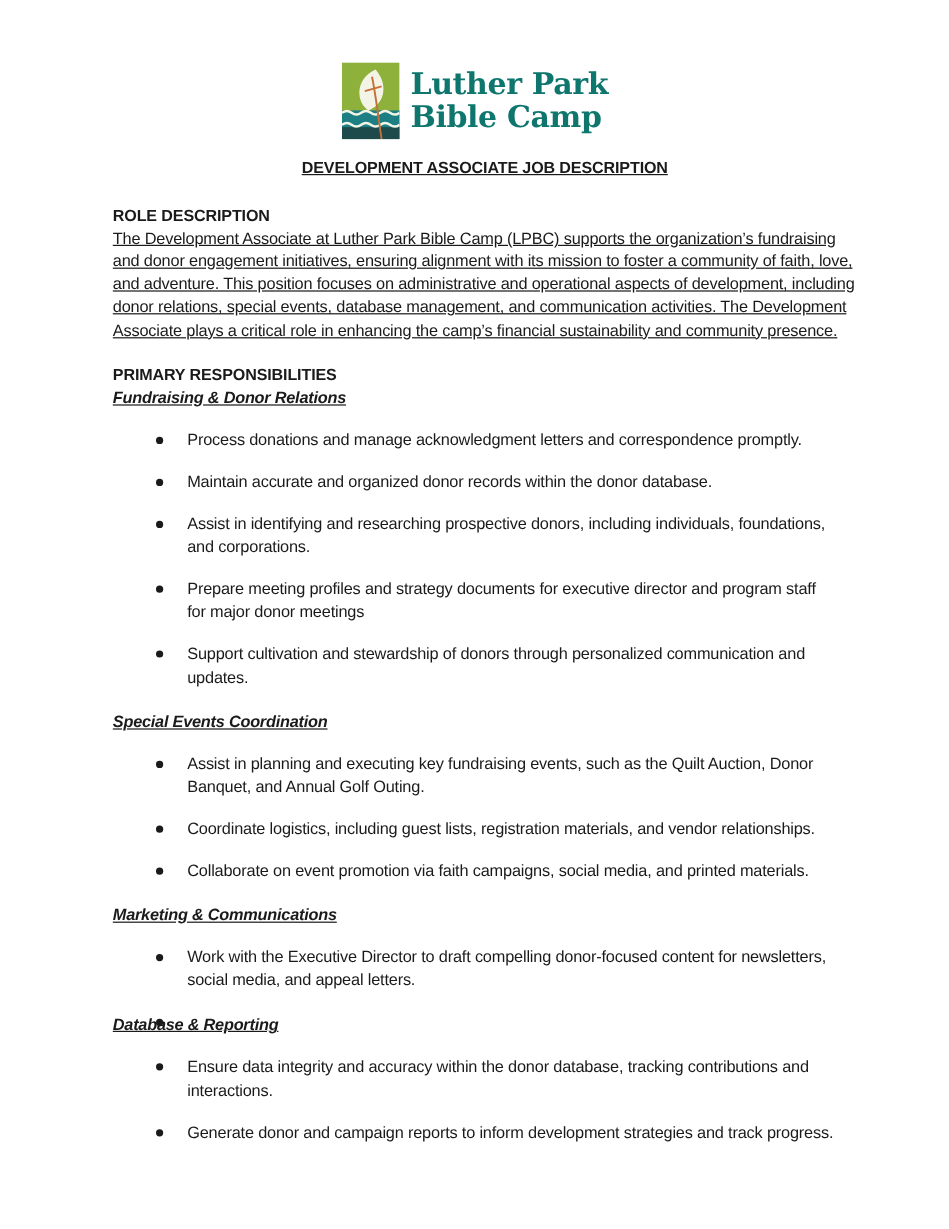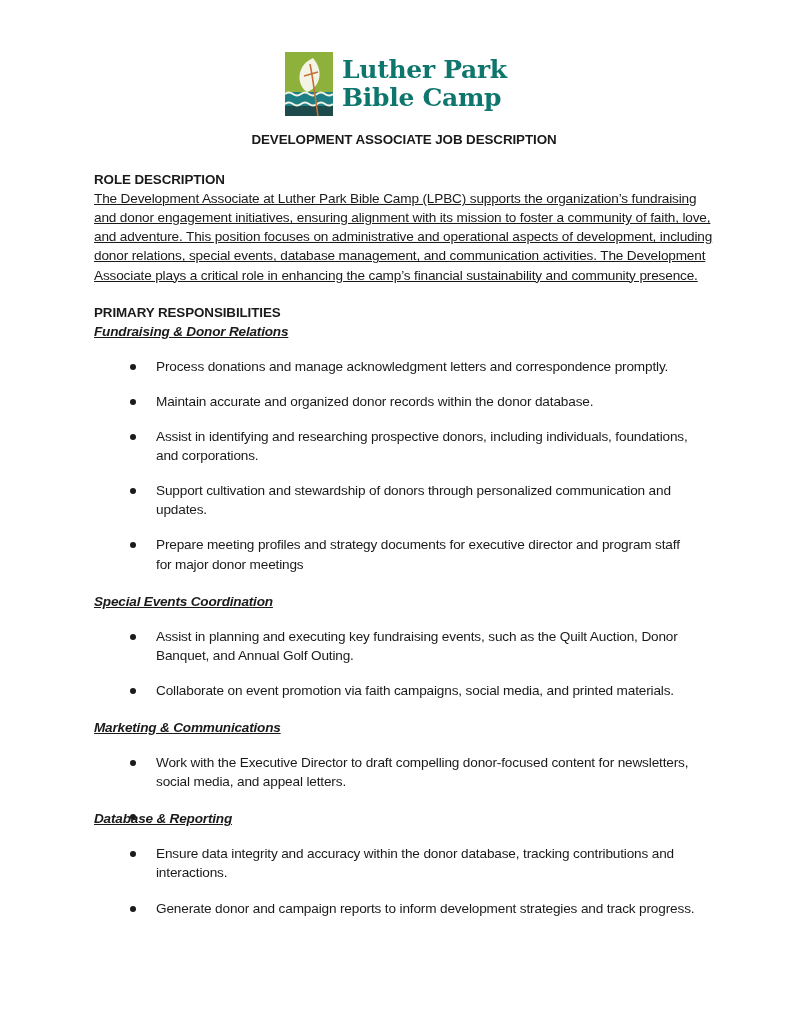--- a/index.html
+++ b/index.html
@@ -4,21 +4,21 @@
   <style>
     html, body { margin: 0; padding: 0; background: #ffffff; }
     body { width: 791px; height: 1024px; position: relative; overflow: hidden;
            font-family: "Liberation Sans", sans-serif; color: #1a1a1a; }
     .logo { position: absolute; left: 285px; top: 52px; height: 64px; display: flex; align-items: center; }
     .logo-mark { width: 48px; height: 64px; position: relative; }
     .logo-text { margin-left: 9px; font-family: "DejaVu Serif", serif; font-weight: bold;
                  color: #0f766e; font-size: 25px; line-height: 28px; letter-spacing: -0.3px; }
     .page { position: absolute; left: 94px; top: 130px; width: 620px;
             font-size: 13.6px; line-height: 19.1px; }
-    .doc-title { text-align: center; font-weight: bold; 
+    .doc-title { text-align: center; font-weight: bold; text-decoration: underline;
                  font-size: 13.4px; margin: 0 0 21px 0; letter-spacing: -0.1px; }
     .section-heading { font-weight: bold; margin: 0; font-size: 13.4px; letter-spacing: -0.1px; }
     .paragraph { margin: 0 0 18px 0; letter-spacing: -0.15px; text-decoration: underline; }
     .subheading { font-weight: bold; font-style: italic; margin: 0; letter-spacing: -0.2px; text-decoration: underline; }
     ul.bullets { list-style: none; margin: 0 0 18px 0; padding: 0 0 0 46px; }
     ul.bullets li { position: relative; margin: 16px; letter-spacing: -0.15px; }
     ul.bullets li .bullet { position: absolute; left: -26px; top: 7px; width: 6px; height: 6px;
                             border-radius: 50%; background: #1a1a1a; }
   </style>
 </head>
@@ -49,27 +49,28 @@
   <p class="section-heading">ROLE DESCRIPTION</p>
   <p class="paragraph">The Development Associate at Luther Park Bible Camp (LPBC) supports the organization’s fundraising and donor engagement initiatives, ensuring alignment with its mission to foster a community of faith, love, and adventure. This position focuses on administrative and operational aspects of development, including donor relations, special events, database management, and communication activities. The Development Associate plays a critical role in enhancing the camp’s financial sustainability and community presence.</p>
 
   <p class="section-heading">PRIMARY RESPONSIBILITIES</p>
 
   <p class="subheading">Fundraising &amp; Donor Relations</p>
   <ul class="bullets">
     <li><span class="bullet"></span><span>Process donations and manage acknowledgment letters and correspondence promptly.</span></li>
     <li><span class="bullet"></span><span>Maintain accurate and organized donor records within the donor database.</span></li>
     <li><span class="bullet"></span><span>Assist in identifying and researching prospective donors, including individuals, foundations, and corporations.</span></li>
+    <li><span class="bullet"></span><span>Prepare meeting profiles and strategy documents for executive director and program staff for major donor meetings</span></li>
     <li><span class="bullet"></span><span>Support cultivation and stewardship of donors through personalized communication and updates.</span></li>
-    <li><span class="bullet"></span><span>Prepare meeting profiles and strategy documents for executive director and program staff for major donor meetings</span></li>
   </ul>
 
   <p class="subheading">Special Events Coordination</p>
   <ul class="bullets">
     <li><span class="bullet"></span><span>Assist in planning and executing key fundraising events, such as the Quilt Auction, Donor Banquet, and Annual Golf Outing.</span></li>
+    <li><span class="bullet"></span><span>Coordinate logistics, including guest lists, registration materials, and vendor relationships.</span></li>
     <li><span class="bullet"></span><span>Collaborate on event promotion via faith campaigns, social media, and printed materials.</span></li>
   </ul>
 
   <p class="subheading">Marketing &amp; Communications</p>
   <ul class="bullets">
     <li><span class="bullet"></span><span>Work with the Executive Director to draft compelling donor-focused content for newsletters, social media, and appeal letters.</span></li>
     <li><span class="bullet"></span></li>
   </ul>
 
   <p class="subheading">Database &amp; Reporting</p>

